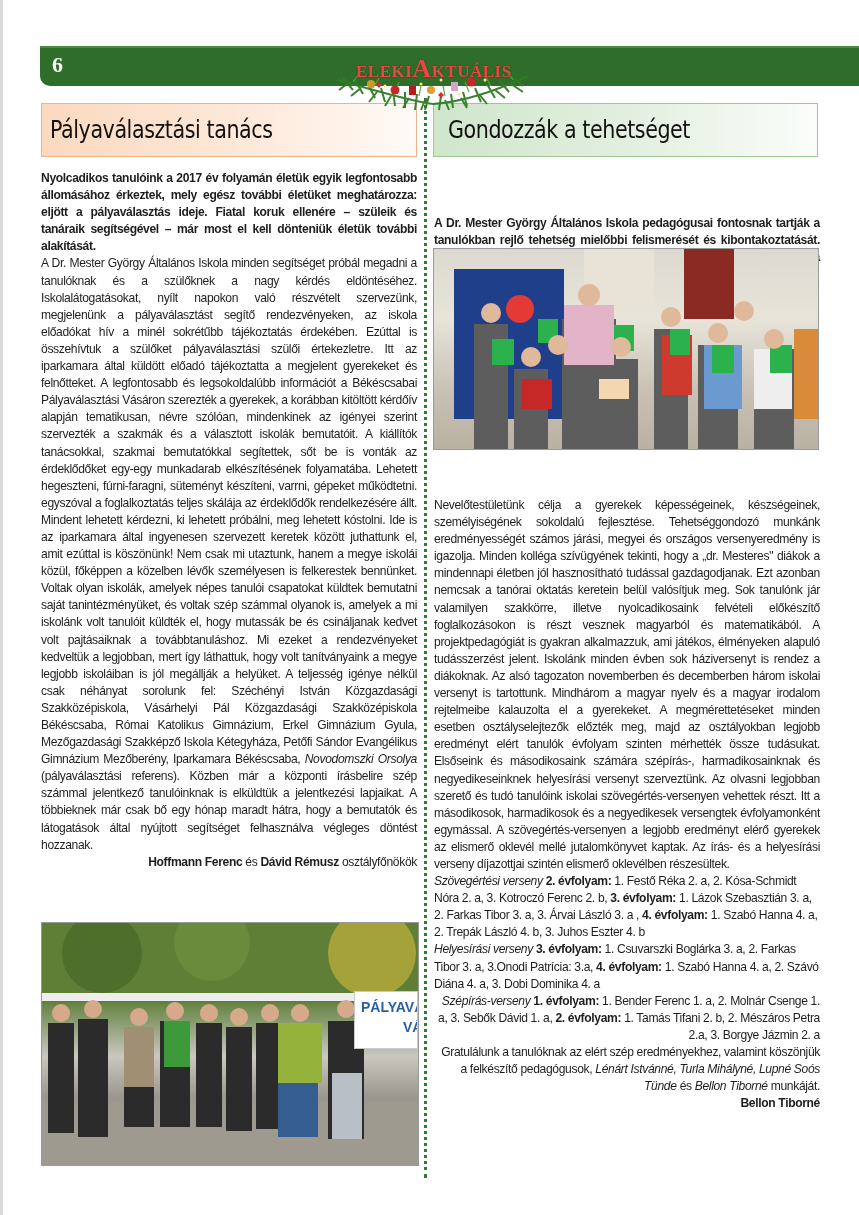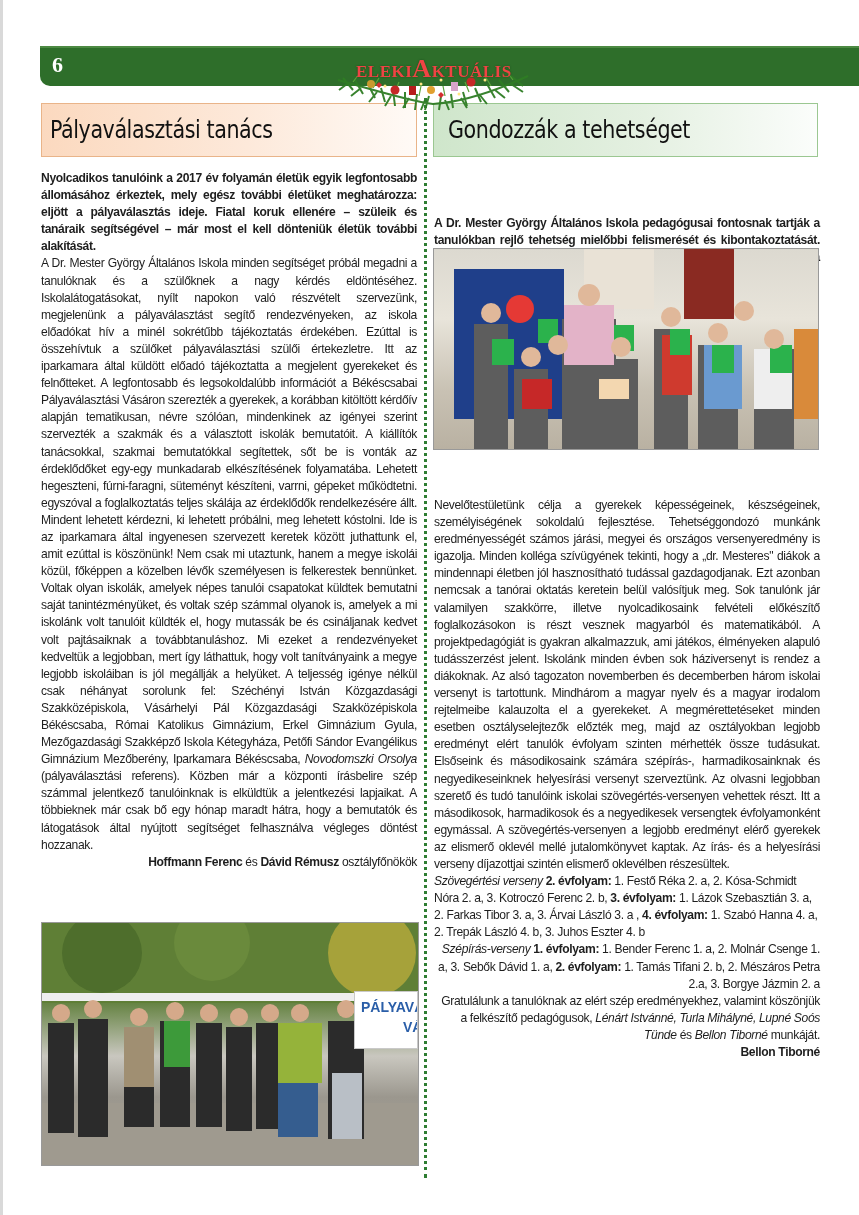--- a/index.html
+++ b/index.html
@@ -211,19 +211,20 @@
         <circle cx="124" cy="96" r="10"></circle>
     </g>
   </svg>
 </div>
 
 <div class="col col-right" style="top:453px;">
   <p class="condensed">Nevelőtestületünk célja a gyerekek képességeinek, készségeinek, személyiségének sokoldalú fejlesztése. Tehetséggondozó munkánk eredményességét számos járási, megyei és országos versenyeredmény is igazolja. Minden kolléga szívügyének tekinti, hogy a „dr. Mesteres" diákok a mindennapi életben jól hasznosítható tudással gazdagodjanak. Ezt azonban nemcsak a tanórai oktatás keretein belül valósítjuk meg. Sok tanulónk jár valamilyen szakkörre, illetve nyolcadikosaink felvételi előkészítő foglalkozásokon is részt vesznek magyarból és matematikából. A projektpedagógiát is gyakran alkalmazzuk, ami játékos, élményeken alapuló tudásszerzést jelent. Iskolánk minden évben sok háziversenyt is rendez a diákoknak. Az alsó tagozaton novemberben és decemberben három iskolai versenyt is tartottunk. Mindhárom a magyar nyelv és a magyar irodalom rejtelmeibe kalauzolta el a gyerekeket. A megmérettetéseket minden esetben osztályselejtezők előzték meg, majd az osztályokban legjobb eredményt elért tanulók évfolyam szinten mérhették össze tudásukat. Elsőseink és másodikosaink számára szépírás-, harmadikosainknak és negyedikeseinknek helyesírási versenyt szerveztünk. Az olvasni legjobban szerető és tudó tanulóink iskolai szövegértés-versenyen vehettek részt. Itt a másodikosok, harmadikosok és a negyedikesek versengtek évfolyamonként egymással. A szövegértés-versenyen a legjobb eredményt elérő gyerekek az elismerő oklevél mellé jutalomkönyvet kaptak. Az írás- és a helyesírási verseny díjazottjai szintén elismerő oklevélben részesültek.</p>
 
   <p class="condensed" style="text-align:left"><span class="it">Szövegértési verseny</span> <b>2. évfolyam:</b><span> 1. Festő Réka 2. a, 2. Kósa-Schmidt Nóra 2. a, 3. Kotroczó Ferenc 2. b, </span><b>3. évfolyam:</b><span> 1. Lázok Szebasztián 3. a, 2. Farkas Tibor 3. a, 3. Árvai László 3. a , </span><b>4. évfolyam:</b><span> 1. Szabó Hanna 4. a, 2. Trepák László 4. b, 3. Juhos Eszter 4. b</span></p>
 
+  <p class="condensed" style="text-align:left"><span class="it">Helyesírási verseny</span> <b>3. évfolyam:</b><span> 1. Csuvarszki Boglárka 3. a, 2. Farkas Tibor 3. a, 3.Onodi Patrícia: 3.a,  </span><b>4. évfolyam:</b><span> 1. Szabó Hanna 4. a, 2. Szávó Diána 4. a, 3. Dobi Dominika 4. a</span></p>
 
   <p class="condensed" style="text-align:right"><span class="it">Szépírás-verseny</span> <b>1. évfolyam:</b><span> 1. Bender Ferenc 1. a, 2. Molnár Csenge 1. a, 3. Sebők Dávid 1. a, </span><b>2. évfolyam:</b><span> 1. Tamás Tifani 2. b, 2. Mészáros Petra 2.a, 3. Borgye Jázmin 2. a</span></p>
 
   <p class="condensed" style="text-align:right"><span>Gratulálunk a tanulóknak az elért szép eredményekhez, valamint köszönjük a felkészítő pedagógusok, </span><span class="it">Lénárt Istvánné, Turla Mihályné, Lupné Soós Tünde</span><span> és </span><span class="it">Bellon Tiborné</span><span> munkáját.</span></p>
 
   <p class="signature condensed"><b>Bellon Tiborné</b></p>
 </div>
 
 </body></html>

